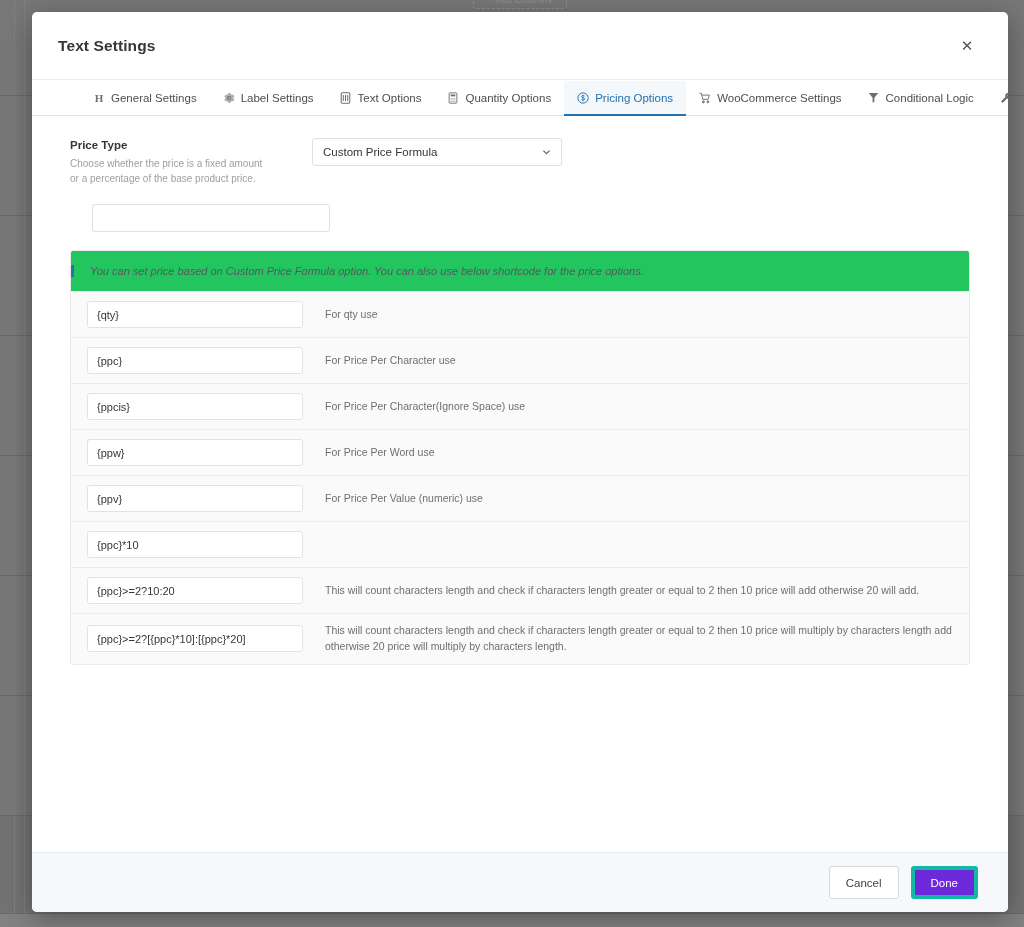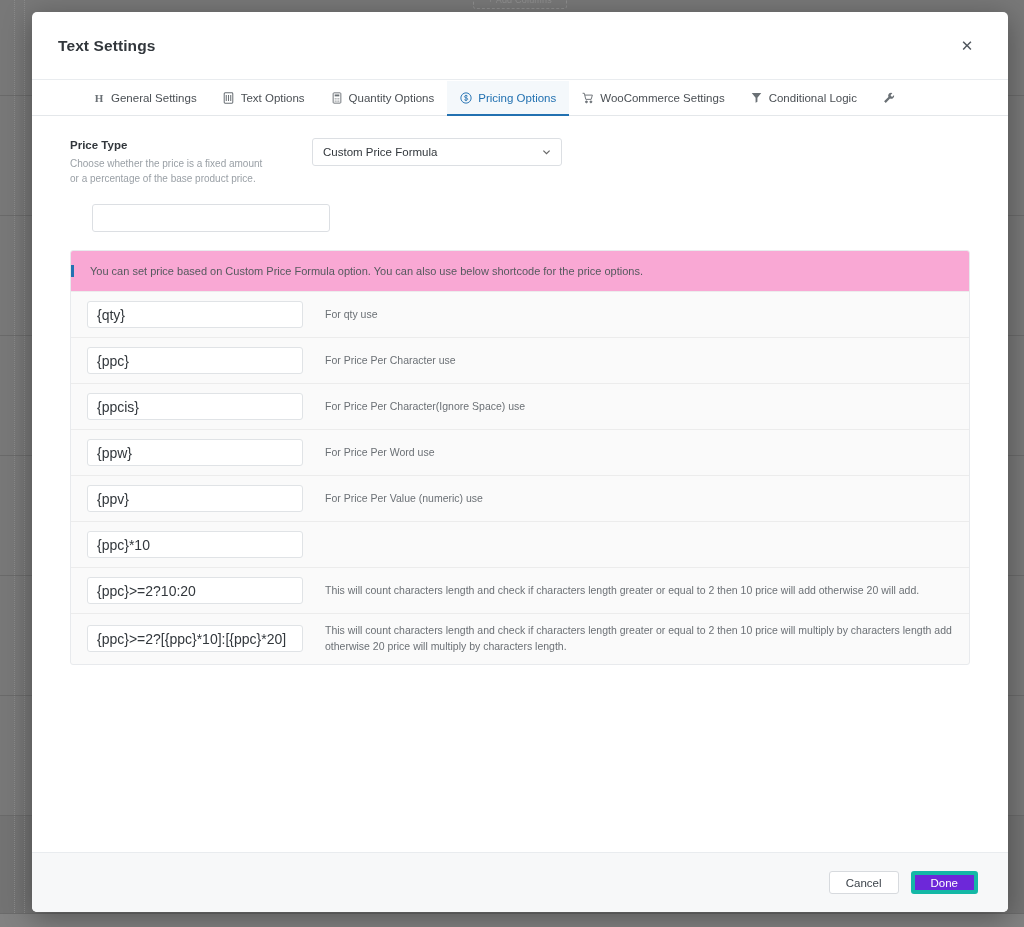--- a/index.html
+++ b/index.html
@@ -175,21 +175,22 @@
     margin-top: 6px;
     border: 1px solid #e8eaed;
     border-radius: 3px;
     background: #fafafa;
     overflow: hidden;
   }
   #notice {
     display: flex; align-items: flex-start;
     padding: 14px 16px 14px 0;
     border-bottom: 1px solid #ececec;
-    background: #f9a8d4;
+    background: #22c55e;
+    font-style: italic;
   }
   #notice .bar {
     width: 3px; align-self: stretch;
     background: #2271b1;
     margin-right: 16px;
     flex: 0 0 3px;
   }
   #notice .txt { font-size: 11px; color: #55595e; }
 
   .sc-row {
@@ -199,21 +200,21 @@
     min-height: 46px;
   }
   .sc-row:last-child { border-bottom: none; }
   .sc-code {
     width: 216px; flex: 0 0 216px;
     height: 27px;
     border: 1px solid #e0e3e6; border-radius: 3px;
     background: #fff;
     display: flex; align-items: center;
     padding: 0 9px;
-    font-size: 14px; color: #32373c;
+    font-size: 11px; color: #32373c;
   }
   .sc-desc {
     padding-left: 22px;
     font-size: 10.5px; color: #6b7075; line-height: 1.5;
   }
 
   
   #modal-footer {
     flex: 0 0 60px; height: 60px;
     border-top: 1px solid #e9ecef;
@@ -221,21 +222,21 @@
     display: flex; align-items: center; justify-content: flex-end;
     padding: 0 30px;
     gap: 12px;
   }
   .btn {
     font-family: "Liberation Sans", sans-serif;
     font-size: 11.5px;
     border-radius: 3px;
     cursor: pointer;
     padding: 0 16px;
-    height: 23px;
+    height: 33px;
     display: inline-flex; align-items: center; justify-content: center;
   }
   #cancel-btn { background: #fff; border: 1px solid #d7dade; color: #3c434a; }
   #done-btn   { background: #6d28d9; border: 4px solid #14b8a6; color: #fff; min-width: 58px; }
 </style>
 </head>
 <body>
 
 <div id="backdrop">
   <div class="bg-band" style="top:0px;height:96px;"></div>
@@ -258,20 +259,29 @@
     <button id="close-btn">✕</button>
   </div>
 
   <div id="tabs">
 
     <div class="tab">
       <span class="tab-ico glyph-h">H</span>
       <span>General Settings</span>
     </div>
 
+    <div class="tab">
+      <span class="tab-ico">
+        <svg width="12" height="12" viewBox="0 0 16 16" fill="currentColor">
+            <path d="M8 5.2a2.8 2.8 0 100 5.6 2.8 2.8 0 000-5.6zm0 4.3a1.5 1.5 0 110-3 1.5 1.5 0 010 3z"></path>
+            <path d="M14 8c0-.4 0-.8-.1-1.1l1.3-1-1.5-2.6-1.5.6c-.6-.5-1.2-.8-1.9-1L10 1.2H7l-.3 1.7c-.7.2-1.3.5-1.9 1l-1.5-.6L1.8 5.9l1.3 1C3 7.2 3 7.6 3 8s0 .8.1 1.1l-1.3 1 1.5 2.6 1.5-.6c.6.5 1.2.8 1.9 1l.3 1.7h3l.3-1.7c.7-.2 1.3-.5 1.9-1l1.5.6 1.5-2.6-1.3-1c.1-.3.1-.7.1-1.1z" opacity=".55"></path>
+          </svg>
+      </span>
+      <span>Label Settings</span>
+    </div>
 
     <div class="tab">
       <span class="tab-ico">
         <svg width="11" height="12" viewBox="0 0 12 14" fill="none" stroke="currentColor" stroke-width="1.2">
             <rect x="1" y="1" width="10" height="12" rx="1"></rect>
             <line x1="3.4" y1="3.6" x2="3.4" y2="10.4"></line>
             <line x1="6" y1="3.6" x2="6" y2="10.4"></line>
             <line x1="8.6" y1="3.6" x2="8.6" y2="10.4"></line>
           </svg>
       </span>

